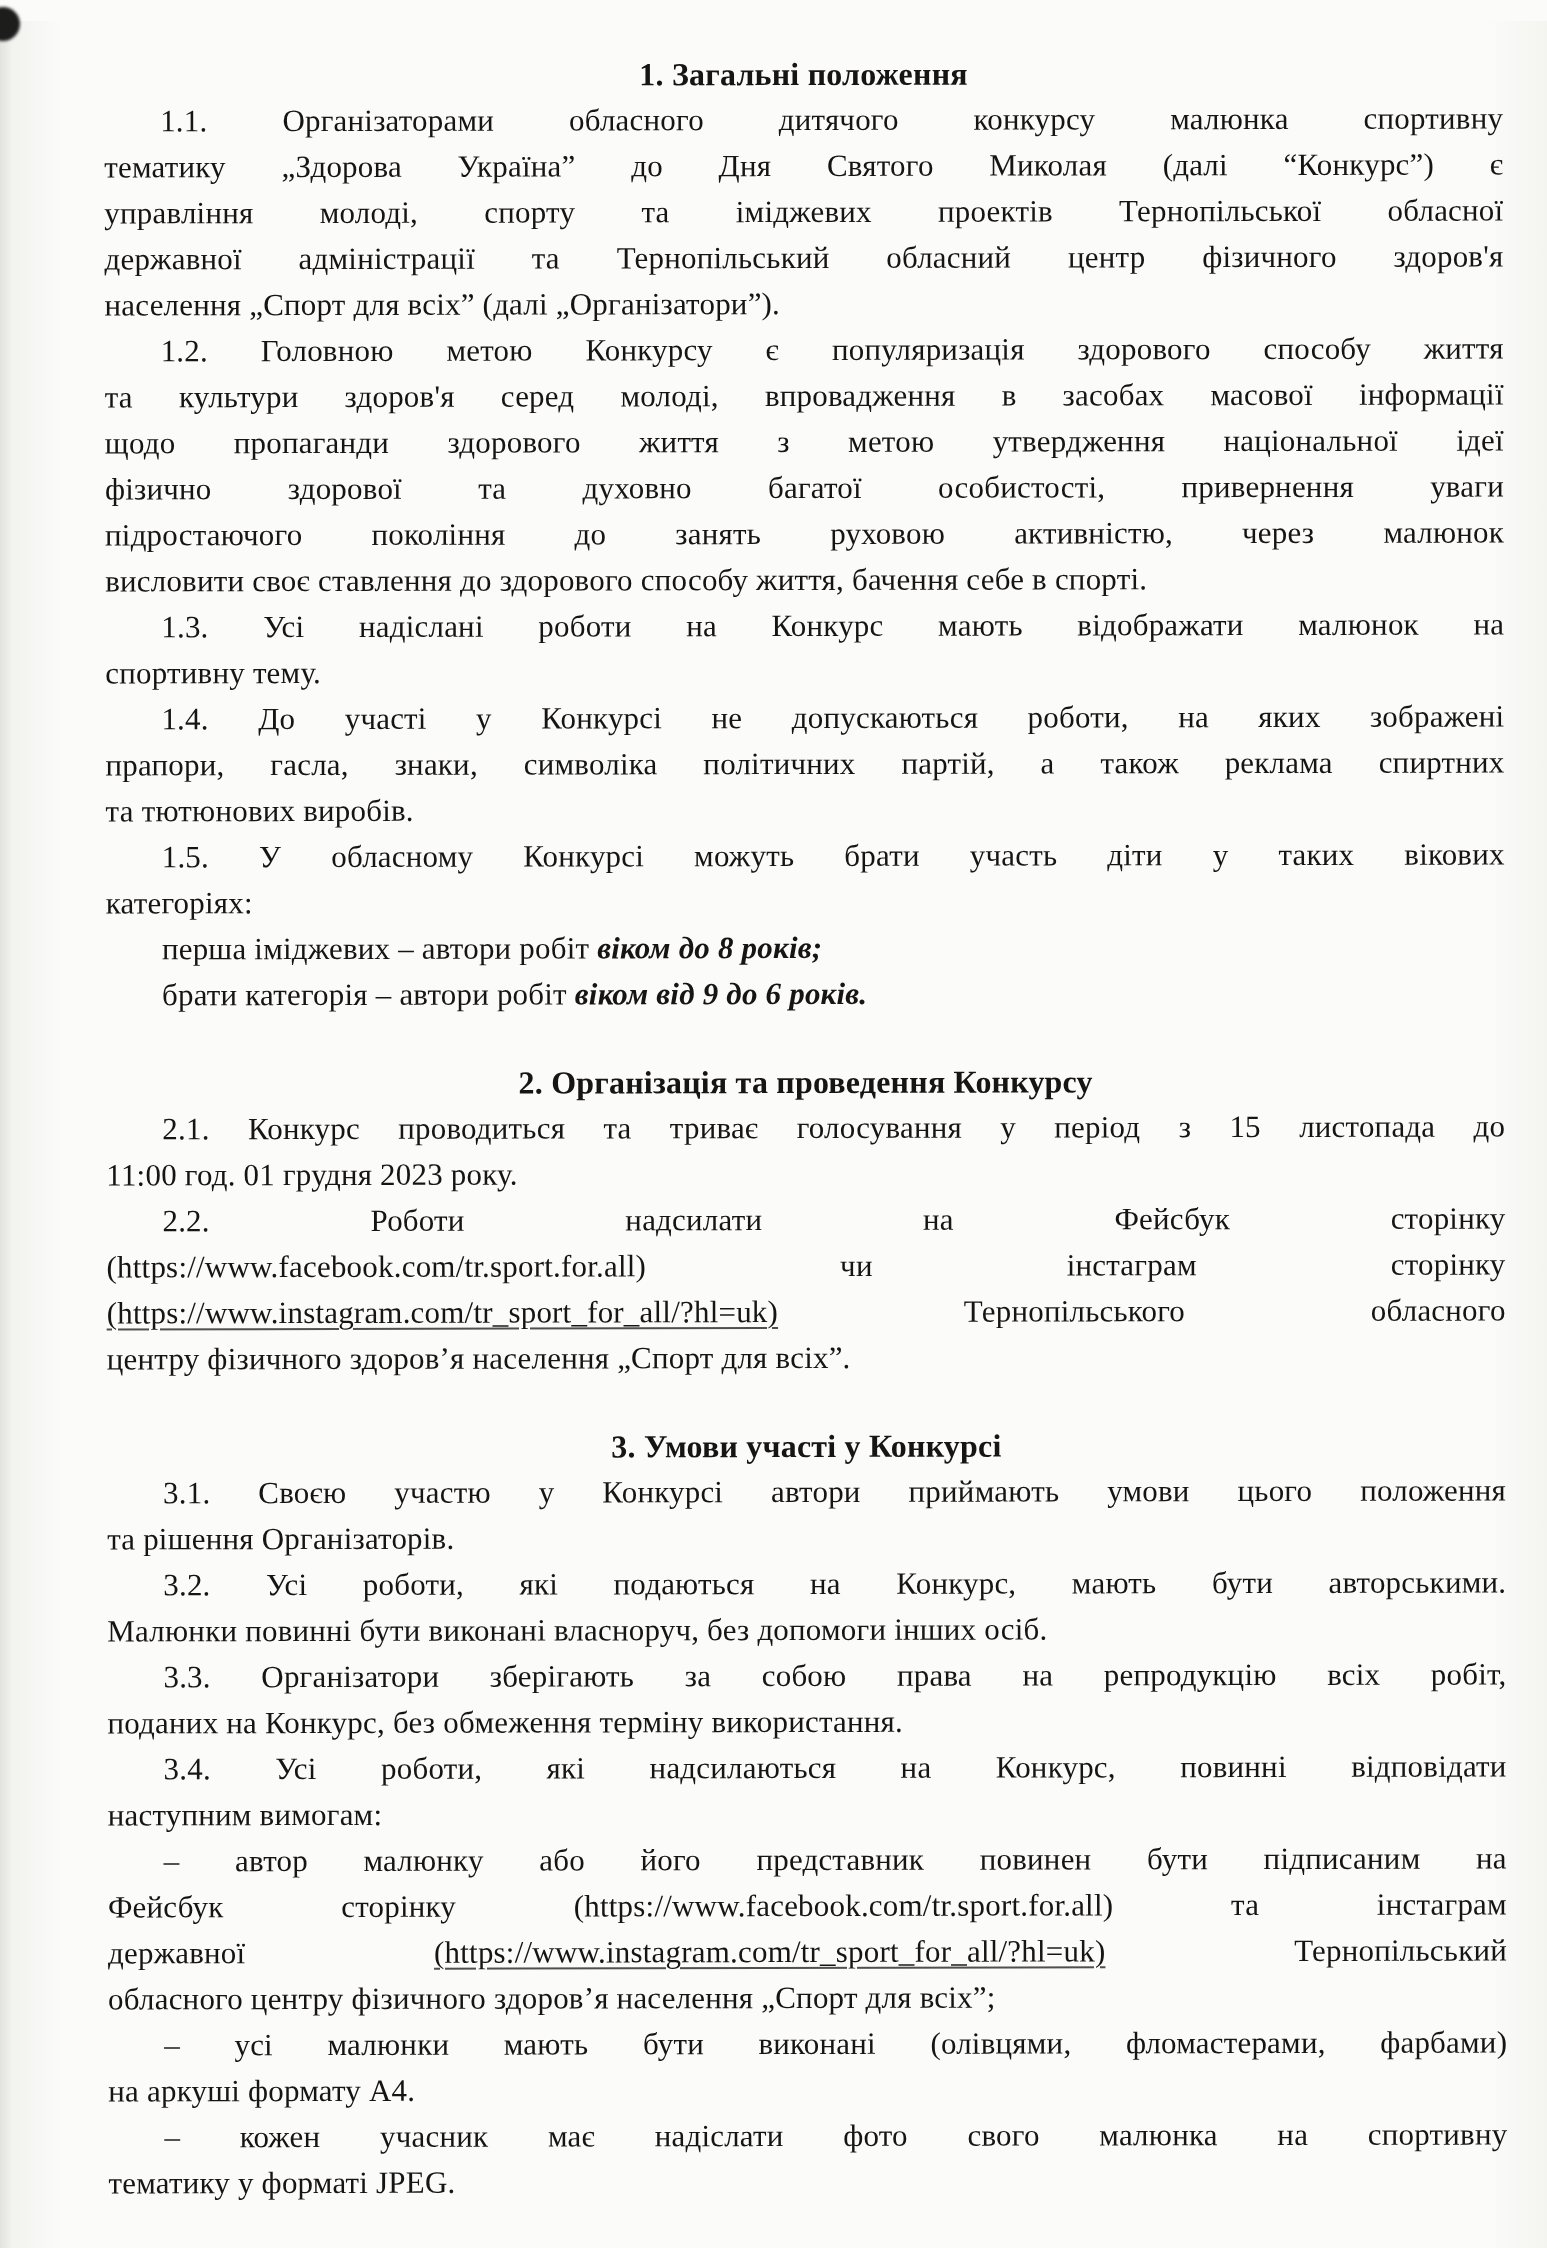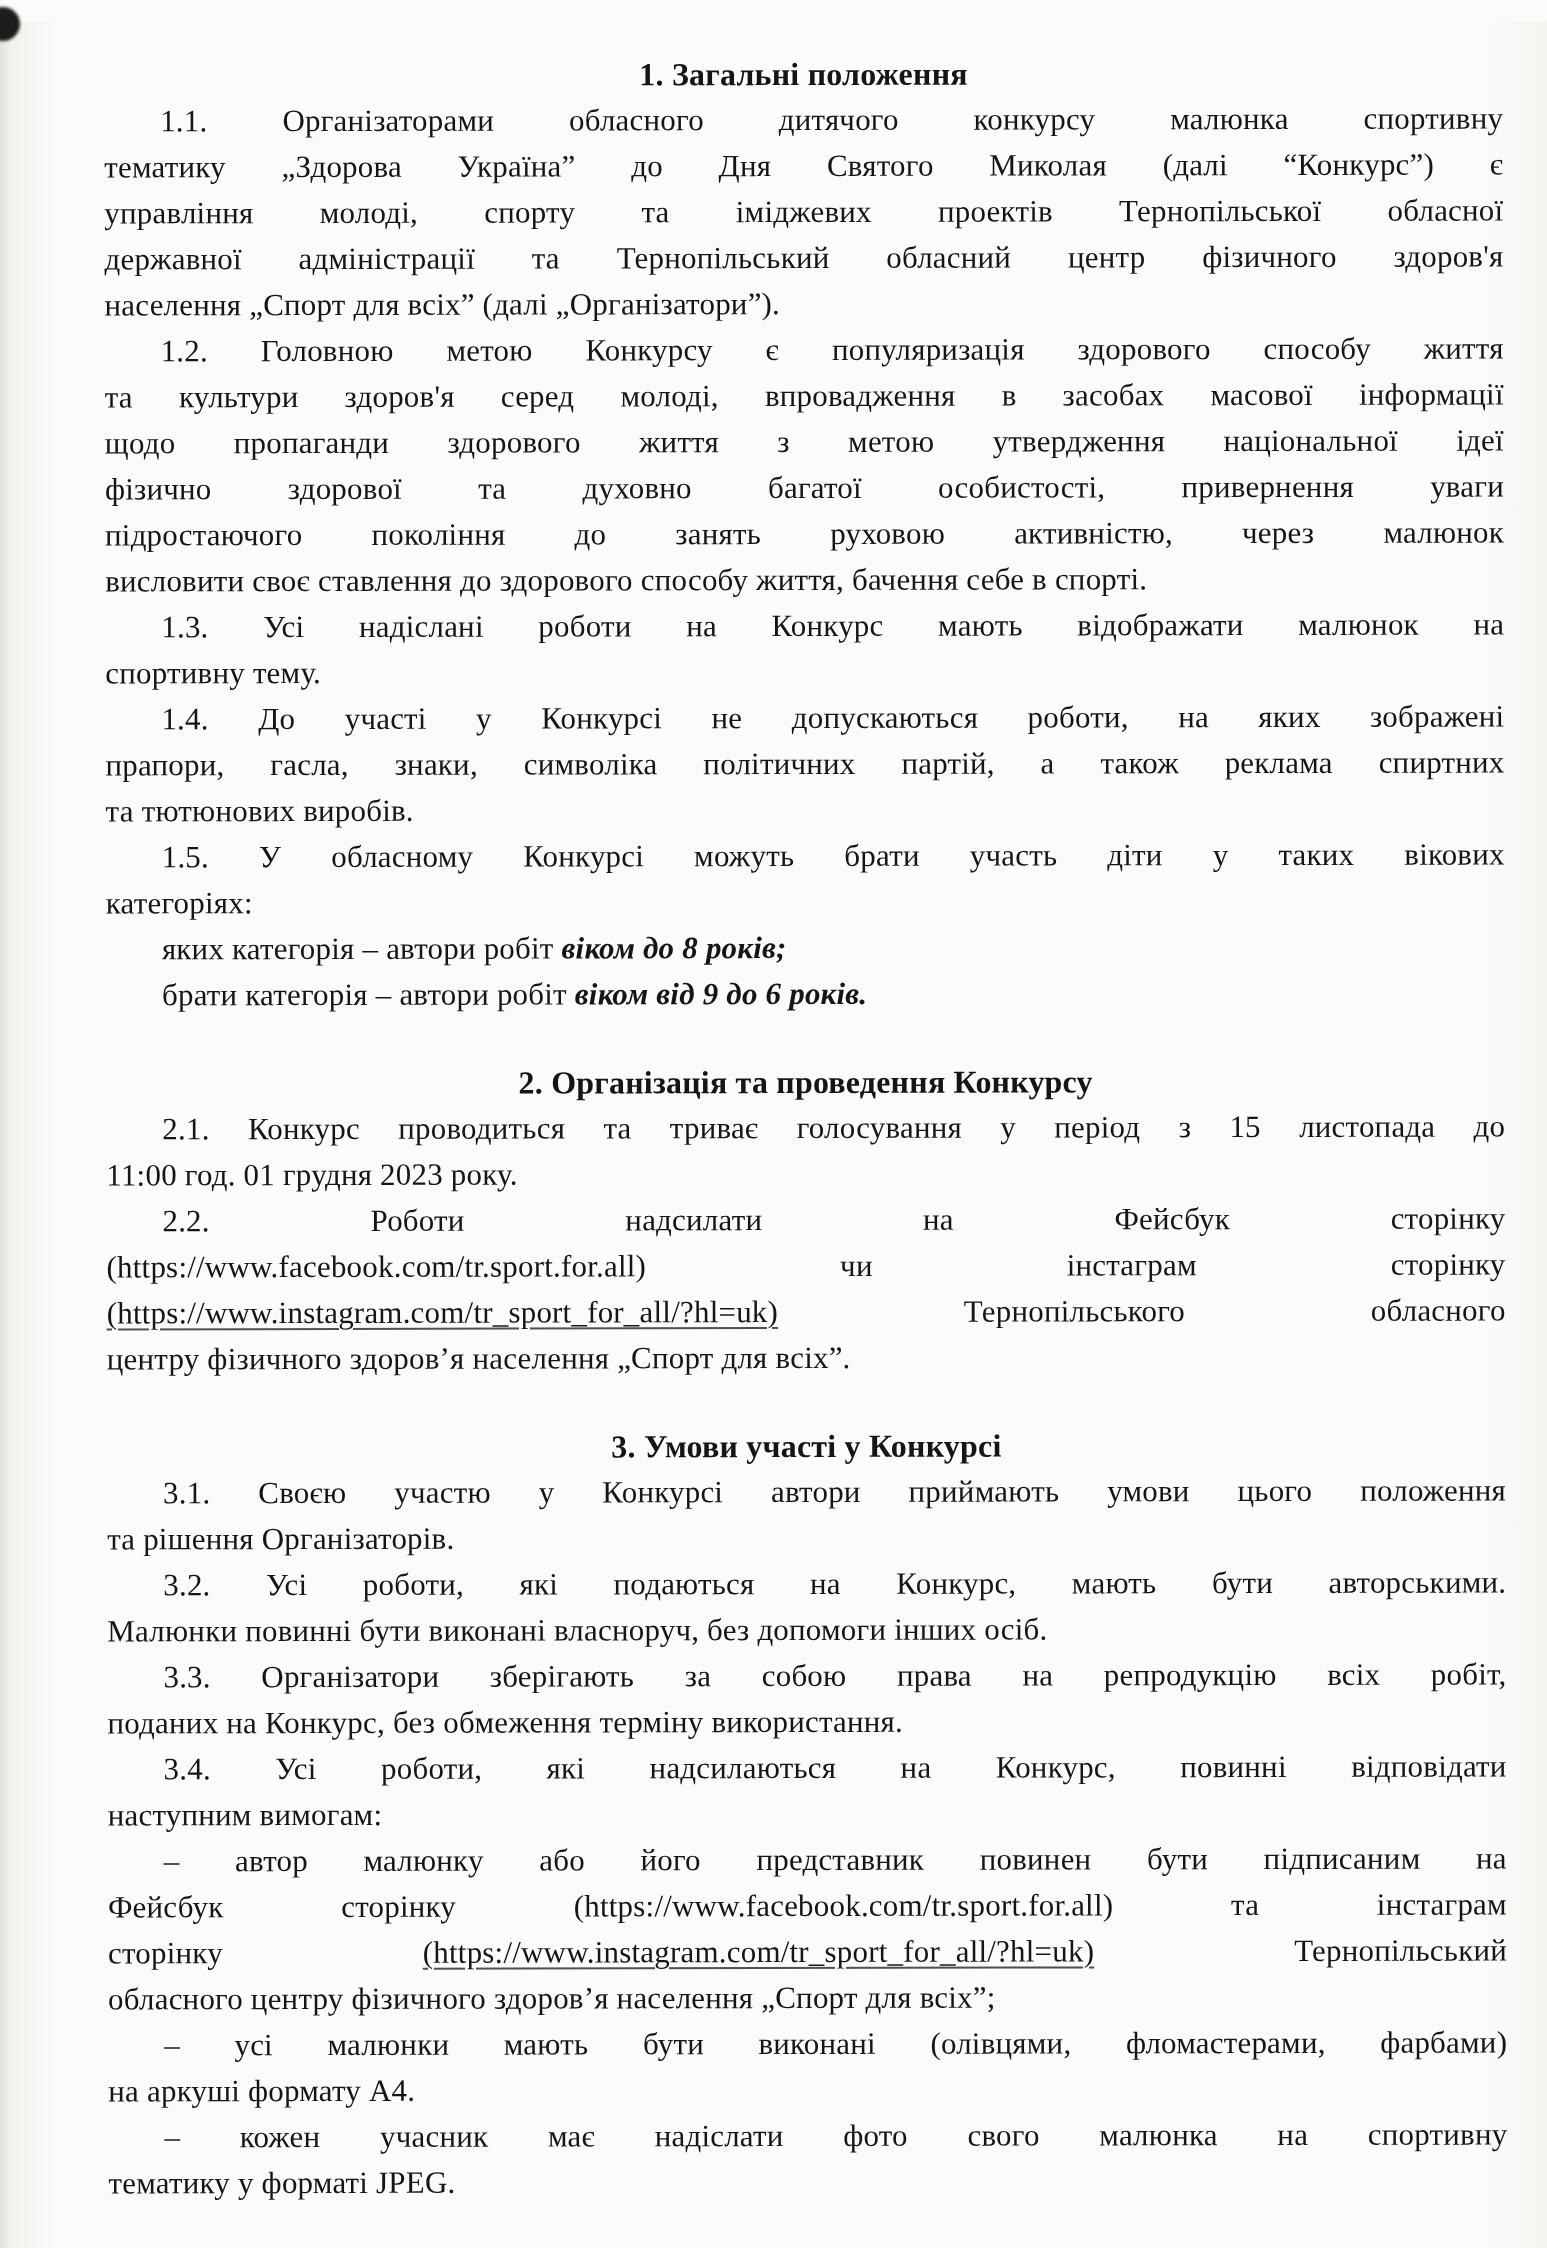--- a/index.html
+++ b/index.html
@@ -80,21 +80,21 @@
       <div class="line j">прапори, гасла, знаки, символіка політичних партій, а також реклама спиртних</div>
       <div class="line">та тютюнових виробів.</div>
     </div>
 
     <div class="para">
       <div class="line j indent">1.5. У обласному Конкурсі можуть брати участь діти у таких вікових</div>
       <div class="line">категоріях:</div>
     </div>
 
     <div class="line indent">
-      <span>яких категорія – автори робіт </span><b>віком до 8 років;</b>
+      <span>перша іміджевих – автори робіт </span><b>віком до 8 років;</b>
     </div>
     <div class="line indent">
       <span>брати категорія – автори робіт </span><b>віком від 9 до 6 років.</b>
     </div>
 
     <div class="line heading mt">2. Організація та проведення Конкурсу</div>
 
     <div class="para">
       <div class="line j indent">2.1. Конкурс проводиться та триває голосування у період з 15 листопада до</div>
       <div class="line">11:00 год. 01 грудня 2023 року.</div>
@@ -128,21 +128,21 @@
 
     <div class="para">
       <div class="line j indent">3.4. Усі роботи, які надсилаються на Конкурс, повинні відповідати</div>
       <div class="line">наступним вимогам:</div>
     </div>
 
     <div class="para">
       <div class="line j indent">– автор малюнку або його представник повинен бути підписаним на</div>
       <div class="line j">Фейсбук сторінку (https://www.facebook.com/tr.sport.for.all) та інстаграм</div>
       <div class="line j">
-        <span>сторінку </span><span class="u">(https://www.instagram.com/tr_sport_for_all/?hl=uk)</span><span> Тернопільський</span>
+        <span>державної </span><span class="u">(https://www.instagram.com/tr_sport_for_all/?hl=uk)</span><span> Тернопільський</span>
       </div>
       <div class="line">обласного центру фізичного здоров’я населення „Спорт для всіх”;</div>
     </div>
 
     <div class="para">
       <div class="line j indent">– усі малюнки мають бути виконані (олівцями, фломастерами, фарбами)</div>
       <div class="line">на аркуші формату А4.</div>
     </div>
 
     <div class="para">

